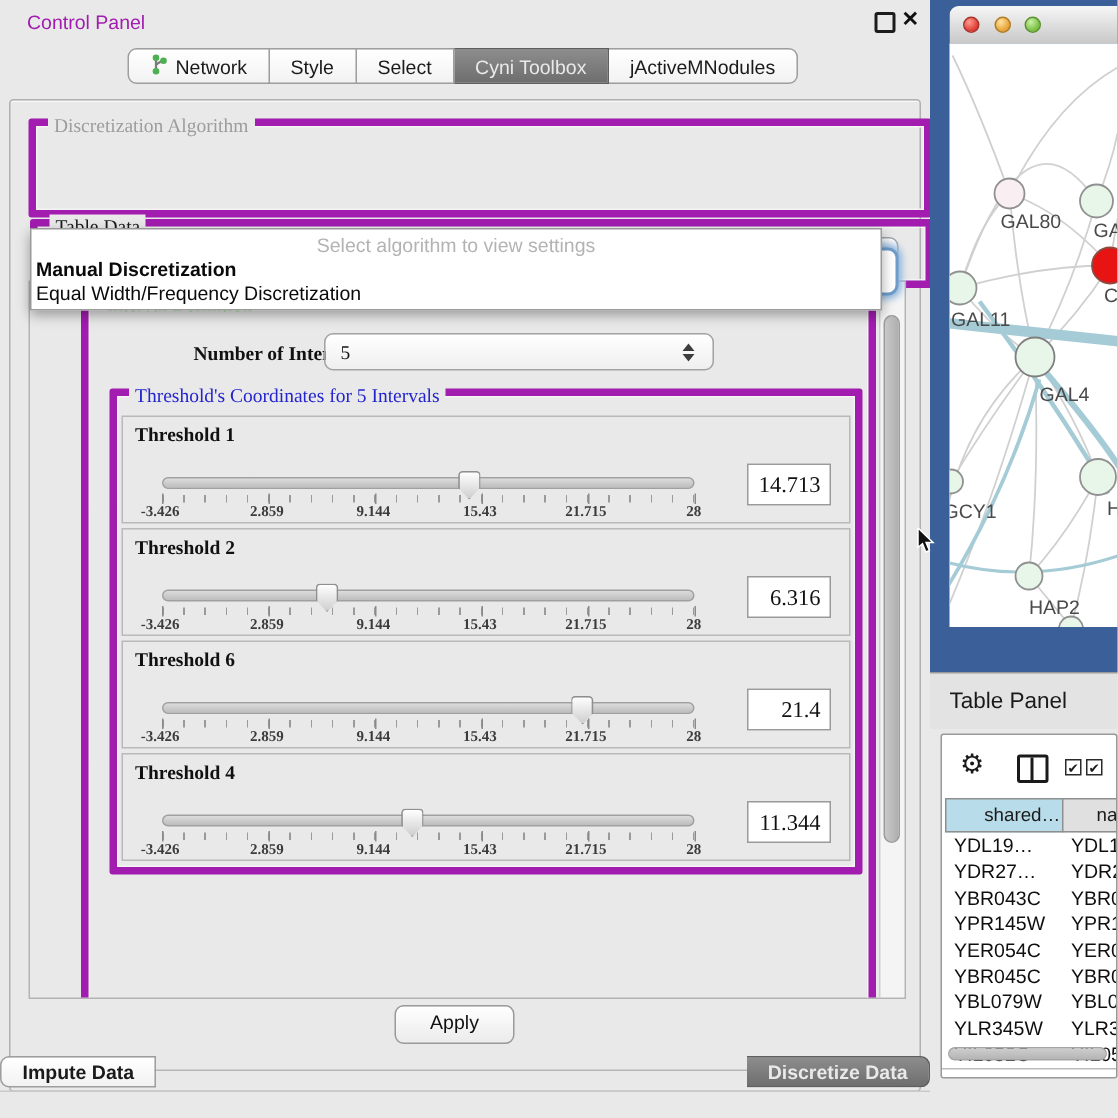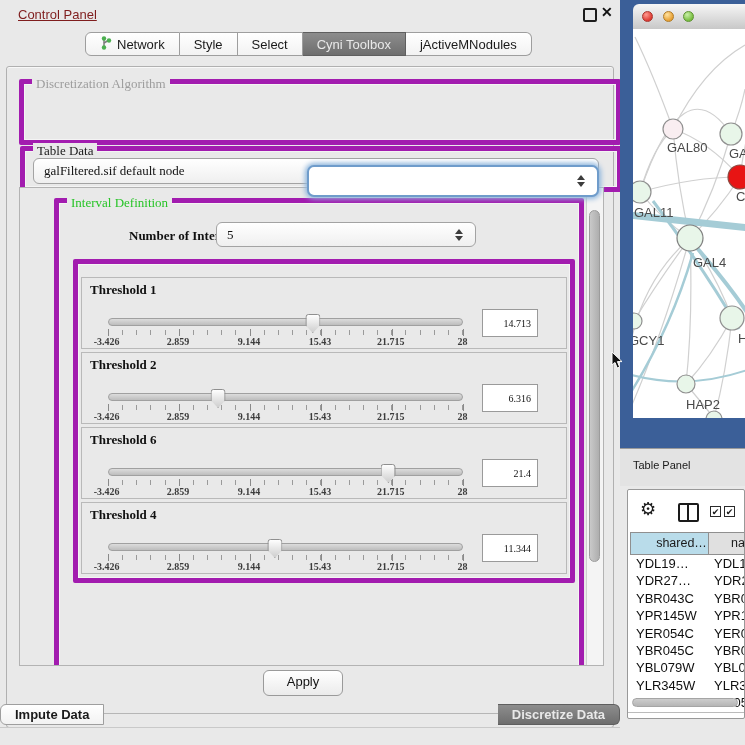--- a/index.html
+++ b/index.html
@@ -1,20 +1,20 @@
 <!DOCTYPE html>
 <html><head>
 <meta charset="utf-8">
 <style>
   html,body{margin:0;padding:0;width:745px;height:745px;overflow:hidden;
     background:#e9e9e9;font-family:"Liberation Sans",sans-serif;
     -webkit-font-smoothing:antialiased;}
   
   #left-panel{position:absolute;left:0;top:0;width:620px;height:745px;background:#e9e9e9;}
-  #panel-title{position:absolute;left:18px;top:7px;font-size:13px;color:#7f1d1d;text-decoration:underline;}
+  #panel-title{position:absolute;left:18px;top:7px;font-size:13px;color:#a21caf;}
   #float-icon{position:absolute;left:583px;top:8px;width:10px;height:10px;border:2px solid #1c1c1c;border-radius:2px;}
   #close-icon{position:absolute;left:601px;top:4px;font-size:14px;font-weight:bold;color:#111;}
   
   .seg-row{position:absolute;display:flex;}
   #top-tabs{left:85px;top:32px;height:24px;}
   #bottom-tabs{left:0;top:704px;width:620px;justify-content:space-between;height:21px;}
   .seg{display:flex;align-items:center;gap:5px;padding:0 14px;font-size:13px;color:#1a1a1a;
     background:linear-gradient(#ffffff,#f2f2f2);border-top:1px solid #9e9e9e;border-bottom:1px solid #9e9e9e;
     border-right:1px solid #9e9e9e;white-space:nowrap;height:100%;box-sizing:border-box;}
   .seg:first-child{border-left:1px solid #9e9e9e;border-radius:6px 0 0 6px;}
@@ -63,22 +63,22 @@
   .th-slider{position:absolute;left:26px;top:36px;width:355px;height:34px;}
   .th-track{position:absolute;left:0;right:0;top:4px;height:8px;border-radius:5px;
     background:linear-gradient(#dcdcdc,#bdbdbd);border:1px solid #a0a0a0;box-sizing:border-box;}
   .th-handle{position:absolute;top:0;width:15px;height:19px;transform:translateX(-50%);
     background:linear-gradient(#fefefe,#cfcfcf);border:1px solid #8f8f8f;box-sizing:border-box;border-radius:3px;
     clip-path:polygon(0 0,100% 0,100% 58%,50% 100%,0 58%);}
   .th-ticks{position:absolute;left:0;right:0;top:16px;height:5px;
     background-image:repeating-linear-gradient(to right,#9a9a9a 0 1px,transparent 1px 14.16px);}
   .th-major{position:absolute;top:15px;width:1px;height:7px;background:#8a8a8a;}
   .th-scale{position:absolute;top:22px;transform:translateX(-55%);font-size:10px;font-weight:bold;color:#3c3c3c;white-space:nowrap;}
-  .th-value{position:absolute;right:28px;top:31px;width:56px;height:28px;background:#fff;border:1px solid #9a9a9a;
-    font-size:10px;color:#111;text-align:right;line-height:28px;padding-right:6px;box-sizing:border-box;}
+  .th-value{position:absolute;right:12px;top:31px;width:56px;height:28px;background:#fff;border:1px solid #9a9a9a;
+    font-size:15px;color:#111;text-align:right;line-height:28px;padding-right:6px;box-sizing:border-box;}
   
   #attr-group{left:34px;top:400px;width:520px;height:120px;}
   #attr-sub{position:absolute;left:9px;top:12px;font-size:13px;font-weight:bold;color:#111;}
   #attr-list{position:absolute;left:14px;top:30px;width:424px;height:80px;background:#fff;border:1px solid #a9a9a9;overflow:hidden;}
   .attr-item{font-size:13px;color:#1a1a1a;padding-left:6px;line-height:17.5px;white-space:nowrap;}
   #attr-scrollbar{position:absolute;right:0;top:0;width:13px;height:100%;background:#f2f2f2;border-left:1px solid #d5d5d5;}
   #attr-thumb{position:absolute;left:2px;top:3px;width:8px;height:30px;border-radius:4px;background:#b5b5b5;}
   
   #apply-btn{position:absolute;left:256px;top:603px;width:78px;height:24px;background:linear-gradient(#ffffff,#ebebeb);
     border:1px solid #9a9a9a;border-radius:6px;font-size:13px;color:#111;text-align:center;line-height:22px;}
@@ -89,21 +89,21 @@
   #net-titlebar{position:absolute;left:633px;top:4px;width:112px;height:25px;border-radius:6px 0 0 0;
     background:linear-gradient(#f6f6f6,#c8c8c8);border-bottom:1px solid #999;}
   .light{position:absolute;top:7px;width:11px;height:11px;border-radius:50%;box-sizing:border-box;}
   #light-red{left:9px;background:radial-gradient(circle at 35% 30%,#ff9a90,#dd3a32 70%);border:1px solid #a8342d;}
   #light-yellow{left:30px;background:radial-gradient(circle at 35% 30%,#ffe2a0,#e7a033 70%);border:1px solid #b07b27;}
   #light-green{left:50px;background:radial-gradient(circle at 35% 30%,#c9f0a8,#77bd3f 70%);border:1px solid #5d9232;}
   #net-canvas{position:absolute;left:633px;top:29px;width:112px;height:389px;background:#fff;overflow:hidden;}
   
   #table-panel-bar{position:absolute;left:620px;top:448px;width:125px;height:37px;background:#e3e3e3;
     border-top:1px solid #9a9a9a;}
-  #table-panel-title{position:absolute;left:13px;top:10px;font-size:11px;color:#1a1a1a;}
+  #table-panel-title{position:absolute;left:13px;top:10px;font-size:15px;color:#1a1a1a;}
   #table-box{position:absolute;left:627px;top:489px;width:118px;height:230px;background:#fff;
     border:1px solid #999;border-radius:2px;overflow:hidden;box-sizing:border-box;}
   #gear{position:absolute;left:12px;top:8px;font-size:18px;color:#1a1a1a;}
   #col-icon{position:absolute;left:50px;top:13px;width:17px;height:15px;border:2px solid #1a1a1a;border-radius:2px;}
   #col-icon::after{content:"";position:absolute;left:7px;top:0;width:2px;height:100%;background:#1a1a1a;}
   .chk{position:absolute;top:16px;width:11px;height:11px;border:1.5px solid #2a2a2a;font-size:9px;line-height:10px;
     text-align:center;color:#1a1a1a;box-sizing:border-box;}
   #chk1{left:82px;} #chk2{left:96px;}
   .hdr-cell{position:absolute;top:42px;height:23px;box-sizing:border-box;font-size:12.5px;color:#1a1a1a;
     border:1px solid #8f8f8f;line-height:21px;}
@@ -156,20 +156,25 @@
       <span class="group-label lab-gray">Discretization Algorithm</span>
     </div>
 
     <div id="focus-combo">
       <span class="spin-arrows">
           <i class="up"></i>
           <i class="dn"></i>
         </span>
     </div>
 
+    <div id="algo-popup">
+      <div id="popup-hint">Select algorithm to view settings</div>
+      <div id="popup-item-0" class="popup-item">Manual Discretization</div>
+      <div id="popup-item-1" class="popup-item">Equal Width/Frequency Discretization</div>
+    </div>
 
     <div class="group" style="left:13px;top:79px;width:592px;height:36px;">
       <span class="group-label">Table Data</span>
       <div class="combo" style="left:8px;top:7px;width:566px;height:26px;">
         <span>galFiltered.sif default node</span>
         <span class="spin-arrows">
             <i class="up"></i>
             <i class="dn"></i>
           </span>
       </div>
@@ -181,20 +186,21 @@
         <div id="num-label">Number of Intervals</div>
         <div class="combo" id="num-spinner">
           <span>5</span>
           <span class="spin-arrows">
               <i class="up"></i>
               <i class="dn"></i>
             </span>
         </div>
 
         <div class="group" id="threshold-group">
+          <span class="group-label lab-blue">Threshold's Coordinates for 5 Intervals</span>
 
   <div class="th-row">
     <div class="th-label">Threshold 1</div>
     <div class="th-slider">
       <div class="th-track"></div>
       <div class="th-handle" style="left: 57.7%;"></div>
       <div class="th-ticks"></div>
     <div class="th-major" style="left: 0%;"></div>
                 <span class="th-scale" style="left: 0%;">-3.426</span>
                 <div class="th-major" style="left: 20%;"></div>

